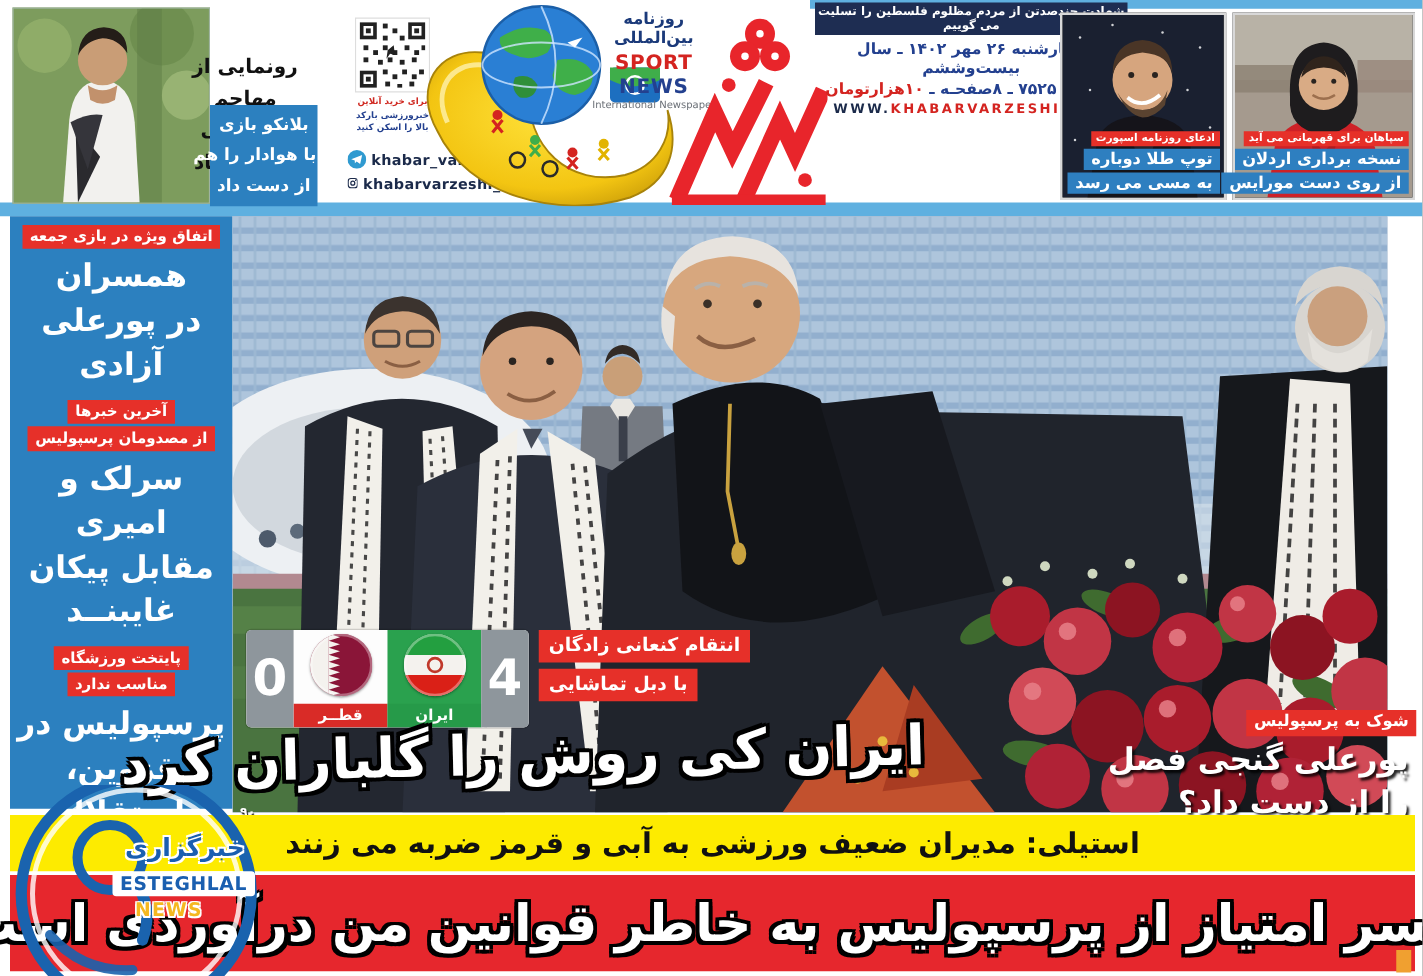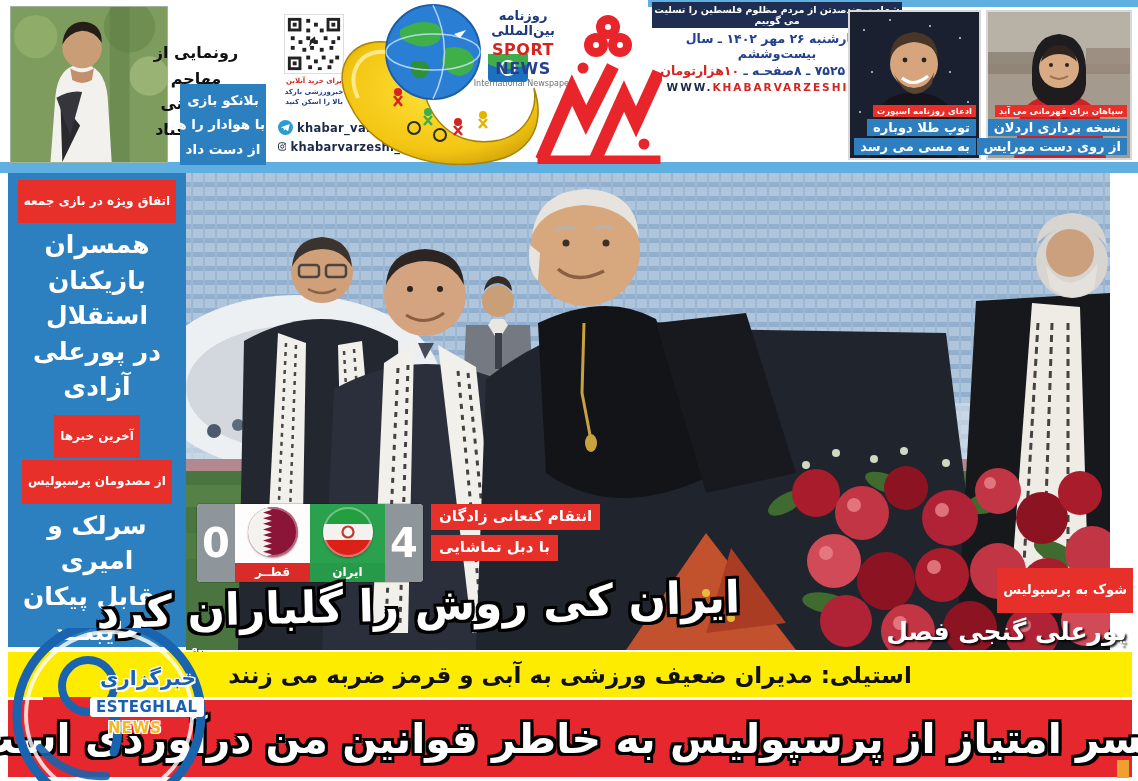--- a/index.html
+++ b/index.html
@@ -7,21 +7,21 @@
   .page { position:relative; width:1138px; height:781px; background:#fff; overflow:hidden; margin:0 auto; }
   .abs { position:absolute; }
   .fa { direction:rtl; unicode-bidi:isolate; }
 
   
   .top-strip-right { left:648px; top:0; width:490px; height:7px; background:#5fb0e0; }
   .divider-main { left:0; top:162px; width:1138px; height:11px; background:#5fb0e0; }
 
   .tl-photo { left:10px; top:6px; width:158px; height:157px; border:1px solid #9fb3a0; background:#7fa05e; }
   .tl-kicker { left:150px; top:40px; width:92px; text-align:center; color:#111; font-size:16px; font-weight:bold; line-height:1.6; }
-  .tl-headline { left:180px; top:84px; width:86px; background:#2c80bf; color:#fff; text-align:center;
+  .tl-headline { left:168px; top:84px; width:86px; background:#2c80bf; color:#fff; text-align:center;
                  font-size:13.5px; font-weight:bold; line-height:1.8; padding:4px 1px; white-space:nowrap; }
 
   .qr-box { left:284px; top:14px; width:60px; height:60px; background:#fff; border:1px solid #ddd; }
   .qr-caption { left:278px; top:76px; width:72px; text-align:center; font-size:7px; font-weight:bold; line-height:1.5; }
   .qr-caption .l1 { color:#d02a22; } .qr-caption .l2 { color:#23408f; }
 
   .socials { left:278px; top:120px; width:150px; }
   .soc-row { display:flex; align-items:center; gap:4px; margin-bottom:4px; }
   .soc-txt { color:#1b2a4a; font-weight:bold; font-size:11.5px; letter-spacing:.3px; }
 
@@ -46,21 +46,21 @@
   .messi-photo { left:848px; top:10px; width:133px; height:150px; }
   .woman-photo { left:986px; top:10px; width:146px; height:150px; }
   .ph-overlay { position:absolute; right:3px; bottom:3px; display:flex; flex-direction:column; align-items:flex-end; gap:2px; }
   .mini-badge { background:#e63029; color:#fff; font-size:8.5px; font-weight:bold; padding:1px 4px; }
   .mini-line { background:#2e7fc0; color:#fff; font-size:13px; font-weight:bold; padding:1px 6px; white-space:nowrap; }
 
   
   .sidebar { left:8px; top:173px; width:178px; height:474px; background:#2c80bf;
              display:flex; flex-direction:column; align-items:center; padding-top:7px; }
   .badge { display:inline-block; background:#e63029; color:#fff; font-size:12px; font-weight:bold;
-           padding:13px 6px; line-height:1.45; text-align:center; }
+           padding:1px 6px; line-height:1.45; text-align:center; }
   .badge + .badge { margin-top:2px; }
   .sb-head { color:#fff; font-weight:bold; font-size:25px; line-height:1.42; text-align:center; margin:4px 0 10px; }
 
   .main-photo { left:186px; top:173px; width:924px; height:477px; background:#9db4cc; overflow:hidden; }
 
   .scoreboard { left:197px; top:504px; width:226px; height:78px; background:#f1f1f1; border-radius:4px;
                 display:flex; overflow:hidden; box-shadow:0 0 0 1px rgba(0,0,0,.15); }
   .sc-cell { position:relative; display:flex; align-items:center; justify-content:center; }
   .sc-score { width:38px; background:#8e969c; color:#fff; font-size:40px; font-weight:bold; }
   .sc-team { width:75px; flex-direction:column; justify-content:flex-start; padding-top:3px; }
@@ -325,21 +325,20 @@
       <span class="mini-badge fa">سپاهان برای قهرمانی می آید</span>
       <span class="mini-line fa">نسخه برداری اردلان</span>
       <span class="mini-line fa">از روی دست مورایس</span>
     </div>
   </div>
 
   <aside class="abs sidebar">
     <span class="badge fa">اتفاق ویژه در بازی جمعه</span>
     <div class="sb-head fa">
       <div>همسران</div>
-      <div>بازیکنان استقلال</div>
       <div>در پورعلی</div>
       <div>آزادی</div>
     </div>
     <span class="badge fa">آخرین خبرها</span>
     <span class="badge fa">از مصدومان پرسپولیس</span>
     <div class="sb-head fa">
       <div>سرلک و امیری</div>
       <div>مقابل پیکان</div>
       <div>غایبنــد</div>
     </div>

